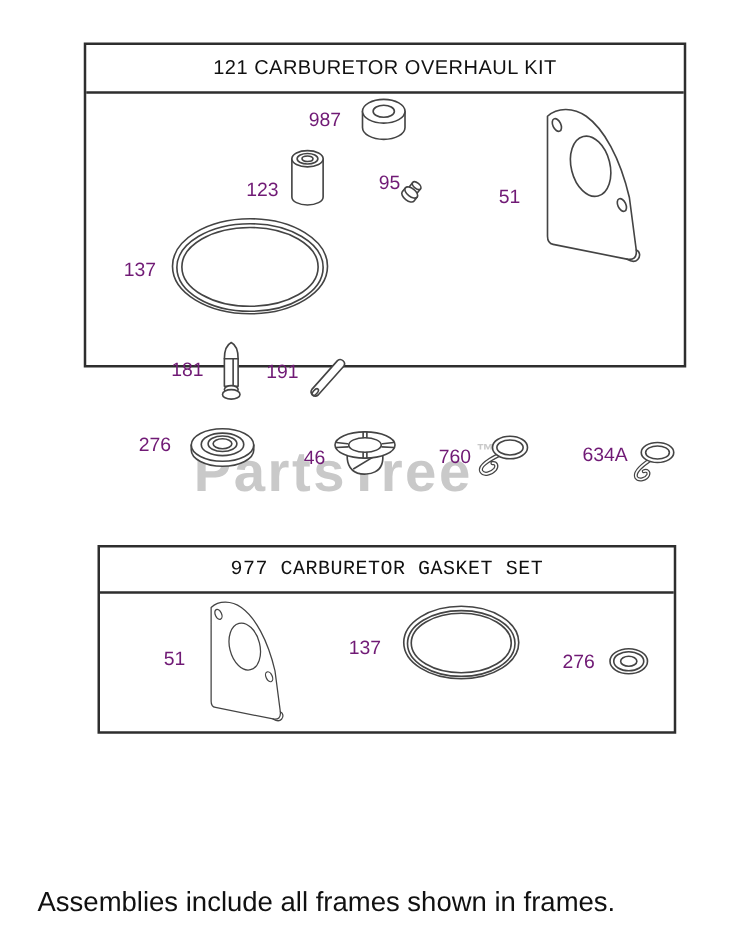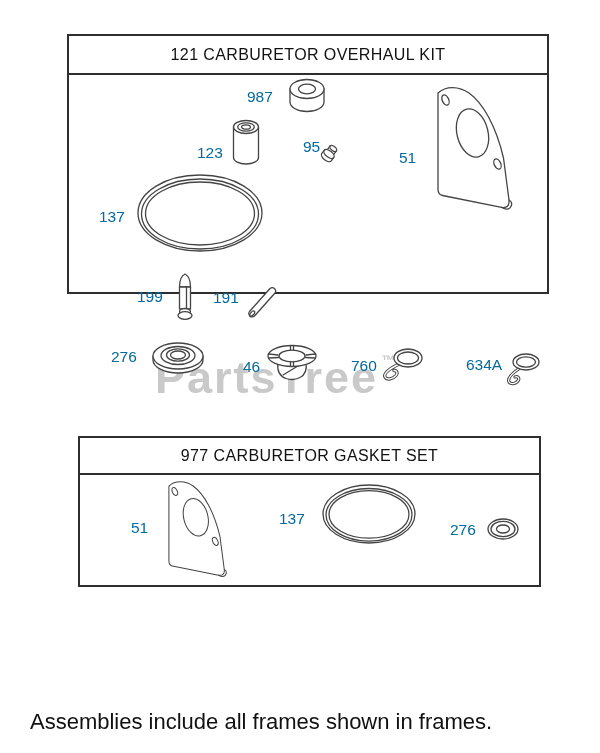--- a/index.html
+++ b/index.html
@@ -11,24 +11,24 @@
     position:absolute;border:2px solid #2e2e2e;background:transparent;
     box-sizing:border-box;z-index:3;
   }
   .frame-title{
     width:100%;text-align:center;border-bottom:2px solid #2e2e2e;
     box-sizing:border-box;font-size:16px;color:#111;letter-spacing:.4px;
     background:transparent;
   }
   #frame-overhaul{left:67px;top:34px;width:482px;height:260px;}
   #frame-overhaul .frame-title{height:39px;line-height:37px;}
-  #frame-gasket{left:78px;top:436px;width:463px;height:151px;}
+  #frame-gasket{left:78px;top:436px;width:463px;height:151px;font-family:Liberation Mono, monospace;}
   #frame-gasket .frame-title{height:37px;line-height:35px;}
   .part-label{
-    position:absolute;font-size:15.5px;color:#0369a1;z-index:5;white-space:nowrap;
+    position:absolute;font-size:15.5px;color:#701a75;z-index:5;white-space:nowrap;
   }
   #parts-svg{
     position:absolute;left:0;top:0;z-index:4;pointer-events:none;
   }
   #watermark{
     position:absolute;left:155px;top:352px;z-index:1;
     font-size:45px;font-weight:bold;letter-spacing:2px;color:#c9c9c9;
     white-space:nowrap;
   }
   #watermark .tm{
@@ -150,21 +150,21 @@
     <ellipse cx="0" cy="0" rx="12" ry="7.6"></ellipse>
     <ellipse cx="0" cy="0" rx="6.5" ry="4" fill="#fff"></ellipse>
   </g>
 </svg>
 
 <span class="part-label" style="left:247px;top:88px">987</span>
 <span class="part-label" style="left:197px;top:144px">123</span>
 <span class="part-label" style="left:303px;top:138px">95</span>
 <span class="part-label" style="left:399px;top:149px">51</span>
 <span class="part-label" style="left:99px;top:208px">137</span>
-<span class="part-label" style="left:137px;top:288px">199</span>
+<span class="part-label" style="left:137px;top:288px">181</span>
 <span class="part-label" style="left:213px;top:289px">191</span>
 <span class="part-label" style="left:111px;top:348px">276</span>
 <span class="part-label" style="left:243px;top:358px">46</span>
 <span class="part-label" style="left:351px;top:357px">760</span>
 <span class="part-label" style="left:466px;top:356px">634A</span>
 <span class="part-label" style="left:131px;top:519px">51</span>
 <span class="part-label" style="left:279px;top:510px">137</span>
 <span class="part-label" style="left:450px;top:521px">276</span>
 
 <div id="caption">Assemblies include all frames shown in frames.</div>

